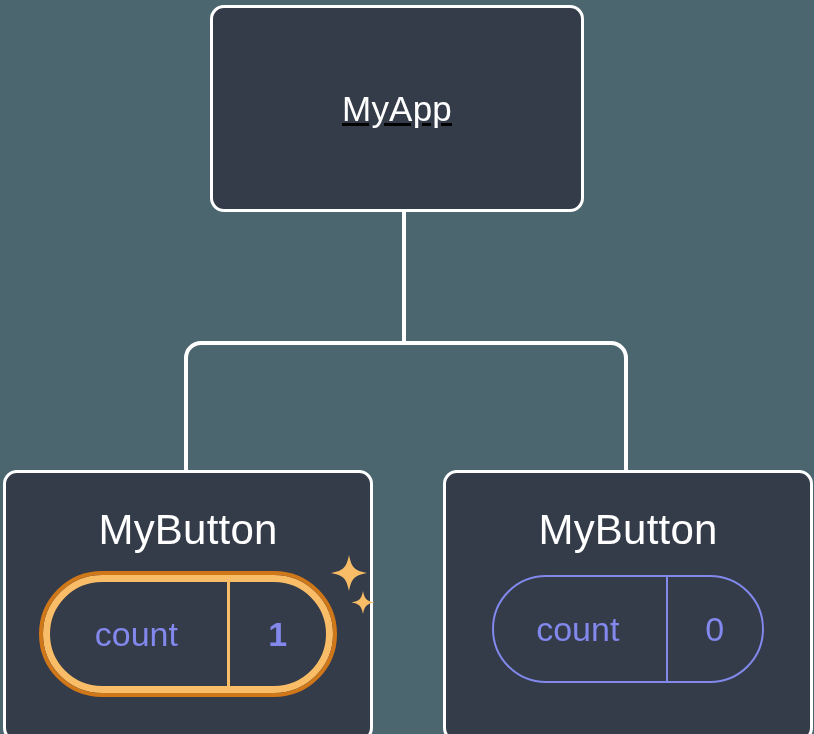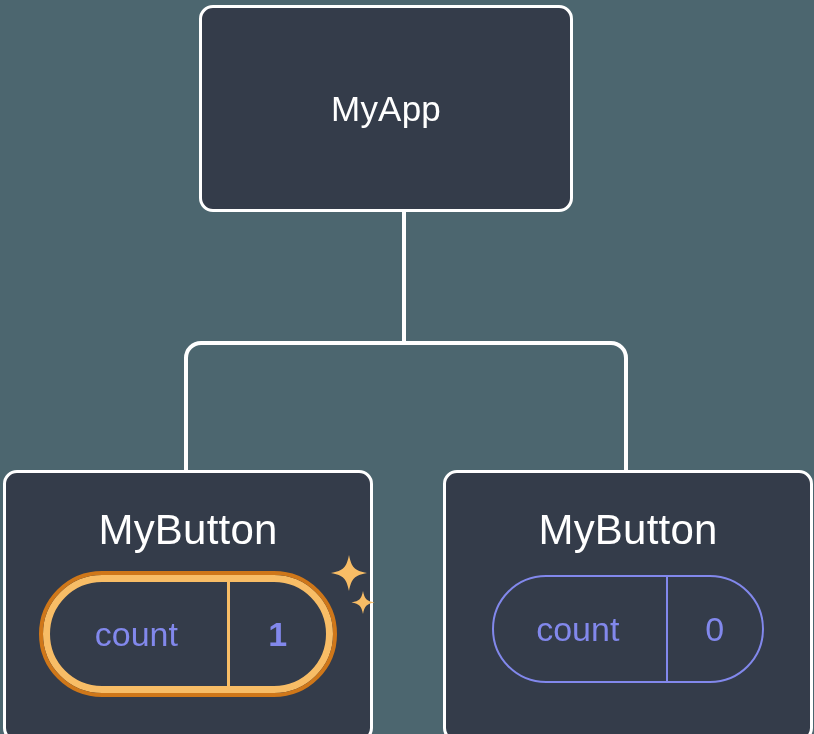--- a/index.html
+++ b/index.html
@@ -39,25 +39,26 @@
     background: #343c4a;
     border: 3px solid #ffffff;
     border-radius: 14px;
     box-sizing: border-box;
     display: flex;
     flex-direction: column;
     align-items: center;
   }
 
   .card-root {
-    left: 199px;
+    left: 210px;
     top: 5px;
     width: 374px;
     height: 207px;
     justify-content: center;
+    text-decoration: underline;
   }
 
   .card-child-left {
     left: 3px;
     top: 470px;
     width: 370px;
     height: 272px;
     padding-top: 36px;
   }
 

